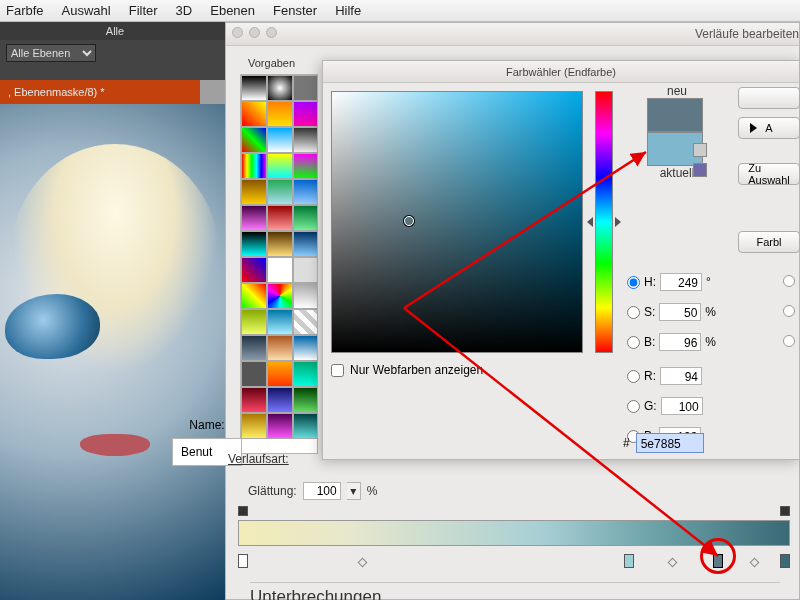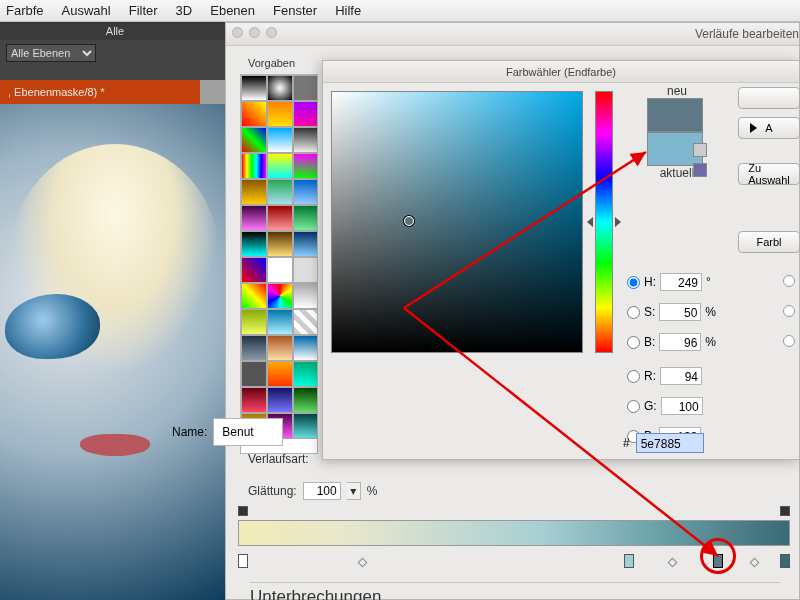--- a/index.html
+++ b/index.html
@@ -165,25 +165,25 @@
         <div class="preset-swatch" style="background: linear-gradient(rgb(102, 0, 17), rgb(255, 68, 102));"></div>
         <div class="preset-swatch" style="background: linear-gradient(rgb(17, 17, 102), rgb(119, 119, 255));"></div>
         <div class="preset-swatch" style="background: linear-gradient(rgb(0, 68, 0), rgb(102, 221, 102));"></div>
         <div class="preset-swatch" style="background: linear-gradient(rgb(170, 119, 0), rgb(255, 238, 102));"></div>
         <div class="preset-swatch" style="background: linear-gradient(rgb(85, 0, 85), rgb(255, 85, 255));"></div>
         <div class="preset-swatch" style="background: linear-gradient(rgb(0, 68, 68), rgb(102, 221, 221));"></div>
       </div>
   </div>
 </div>
 
-<div class="name-row" style="left:172px;">
+<div class="name-row" style="left:172px;flex-direction:column;">
   <span>Name:</span>
   <input value="Benut" style="">
 </div>
-<div class="row verl" style="left:248px;">
+<div class="row verl" style="left:228px;text-decoration:underline;">
   <span>Verlaufsart:</span>
 </div>
 <div class="row glae" style="left:248px;">
   <span>Glättung:</span>
   <input value="100" style="">
   <span class="step">▾</span>
   <span>%</span>
 </div>
 
 <div class="gradient-bar-area" style="left:238px; right:10px;">
@@ -264,20 +264,24 @@
     <div class="radio-row" style="top:344px;">
       <input type="radio" style="">
       <span>B:</span>
       <span class="val">133</span>
     </div>
     <div class="hex-row">
       <span>#</span>
       <span class="val">5e7885</span>
     </div>
 
+    <label class="webonly">
+      <input type="checkbox" style="">
+      <span>Nur Webfarben anzeigen</span>
+    </label>
   </div>
 </div>
 
 <svg class="anno" width="800" height="600">
   <defs>
       <marker id="ah" markerWidth="8" markerHeight="8" refX="6" refY="3" orient="auto">
         <path d="M0,0 L6,3 L0,6 Z" fill="#e40000"></path>
       </marker>
     </defs>
   <line x1="404" y1="308" x2="646" y2="152" stroke="#e40000" stroke-width="2.5" marker-end="url(#ah)"></line>

